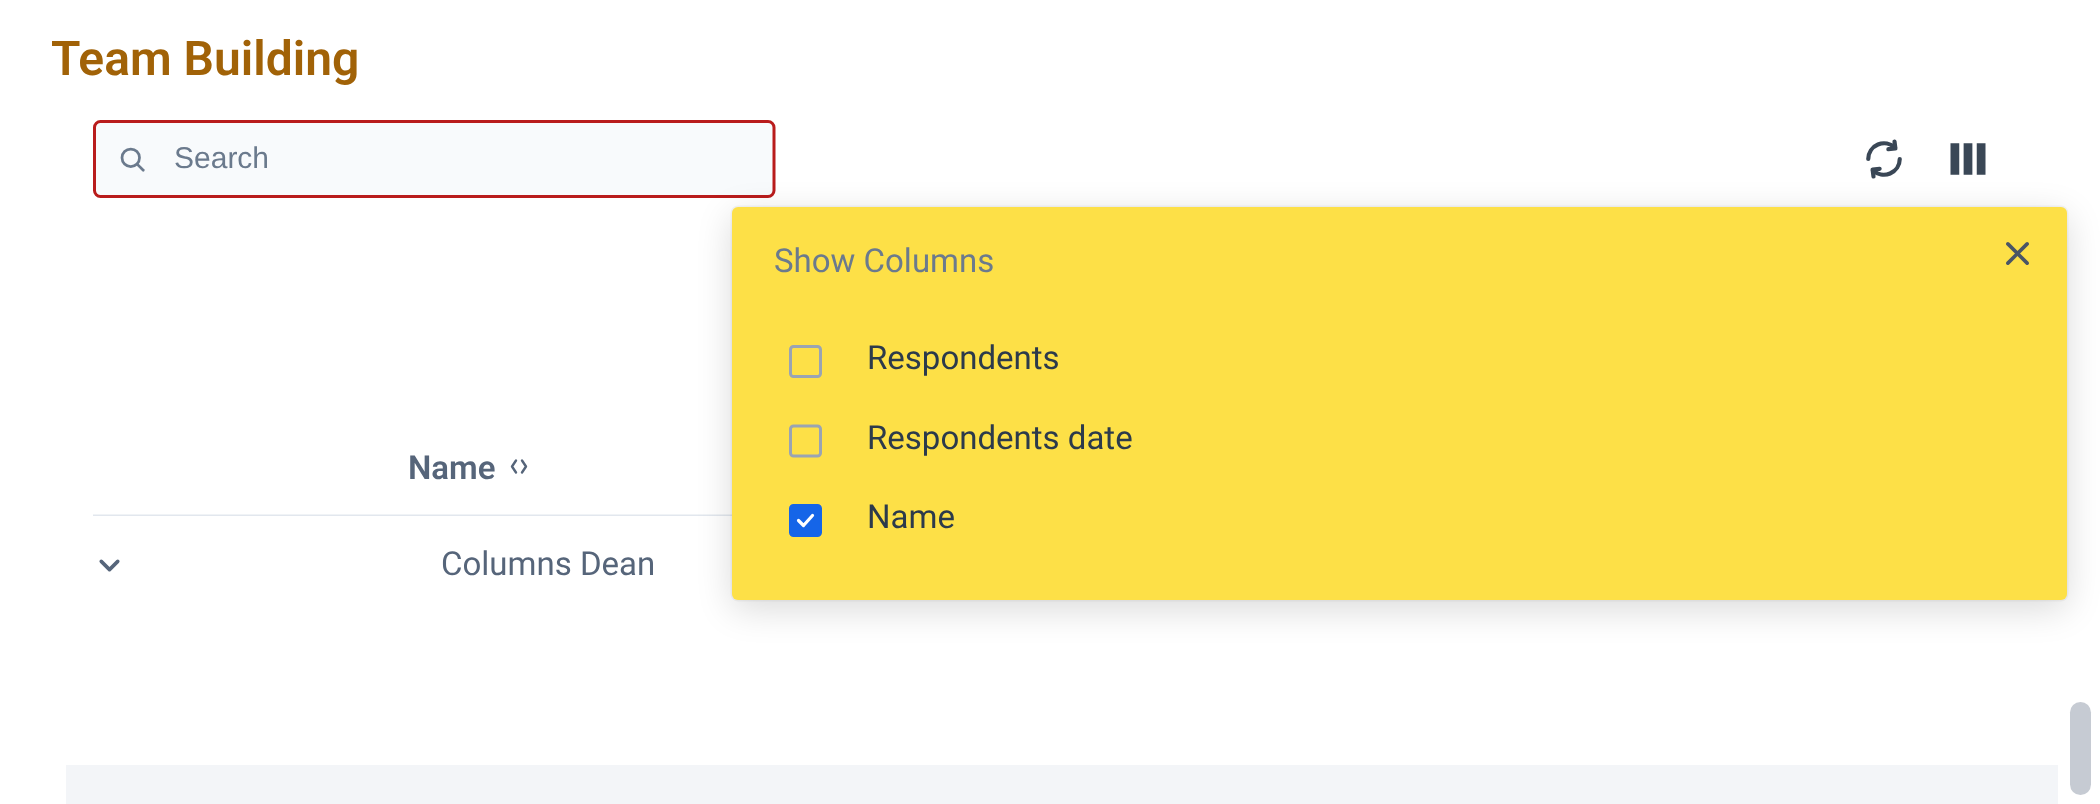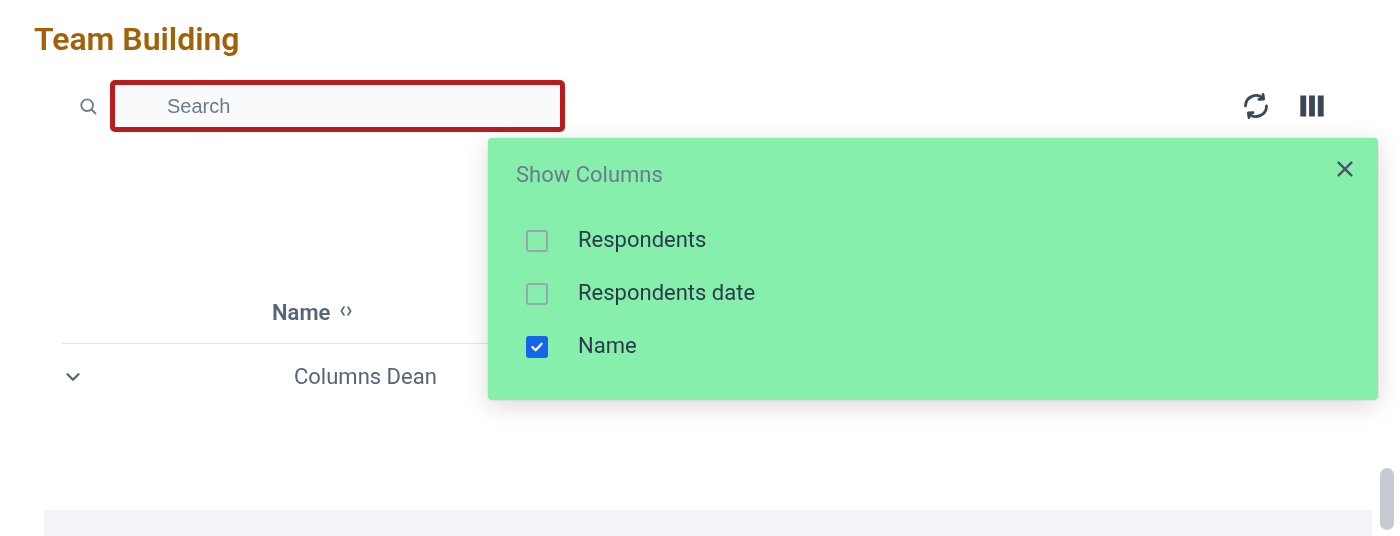--- a/index.html
+++ b/index.html
@@ -31,28 +31,27 @@
       justify-content: space-between;
       padding-left: 28px;
     }
     .search-wrap {
       position: relative;
       width: 455px;
     }
     .search-input {
       width: 100%;
       height: 52px;
-      border: 5px solid #b91c1c;
+      border: 2px solid #b91c1c;
       border-radius: 5px;
       background: #f8fafc;
       padding: 0 16px 0 52px;
       font-size: 20px;
       color: #2c3e50;
       outline: none;
-      margin-left: 48px;
     }
     .search-input::placeholder {
       color: #6b7a8d;
     }
     .search-icon {
       position: absolute;
       left: 16px;
       top: 50%;
       transform: translateY(-50%);
       width: 20px;
@@ -122,21 +121,21 @@
     .row-name {
       font-size: 22px;
       color: #56657a;
     }
     
     .popover {
       position: absolute;
       top: 138px;
       left: 488px;
       width: 890px;
-      background: #86efac;
+      background: #fde047;
       border-radius: 4px;
       box-shadow: 0 6px 24px rgba(0,0,0,0.15), 0 0 0 1px rgba(0,0,0,0.04);
       padding: 24px 24px 28px 28px;
     }
     .popover-title {
       font-size: 22px;
       color: #6b7a8d;
       margin-bottom: 26px;
     }
     .popover-close {

